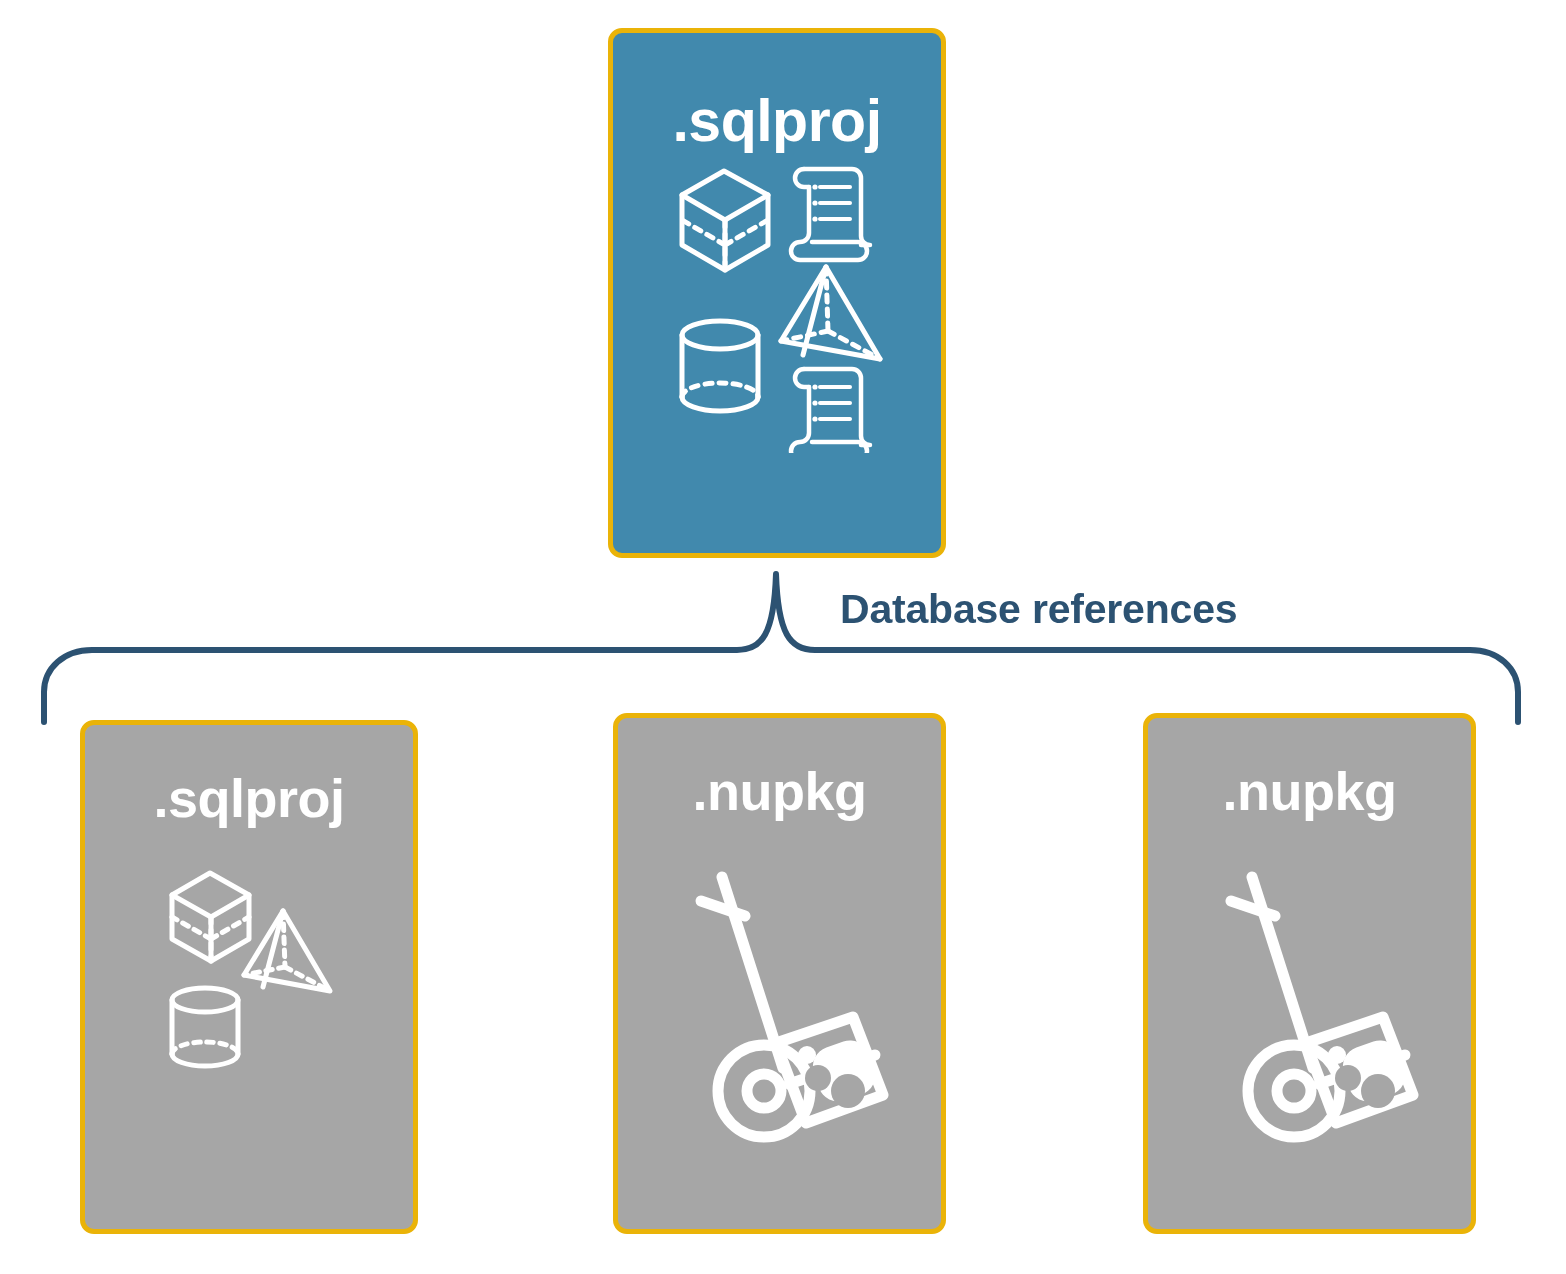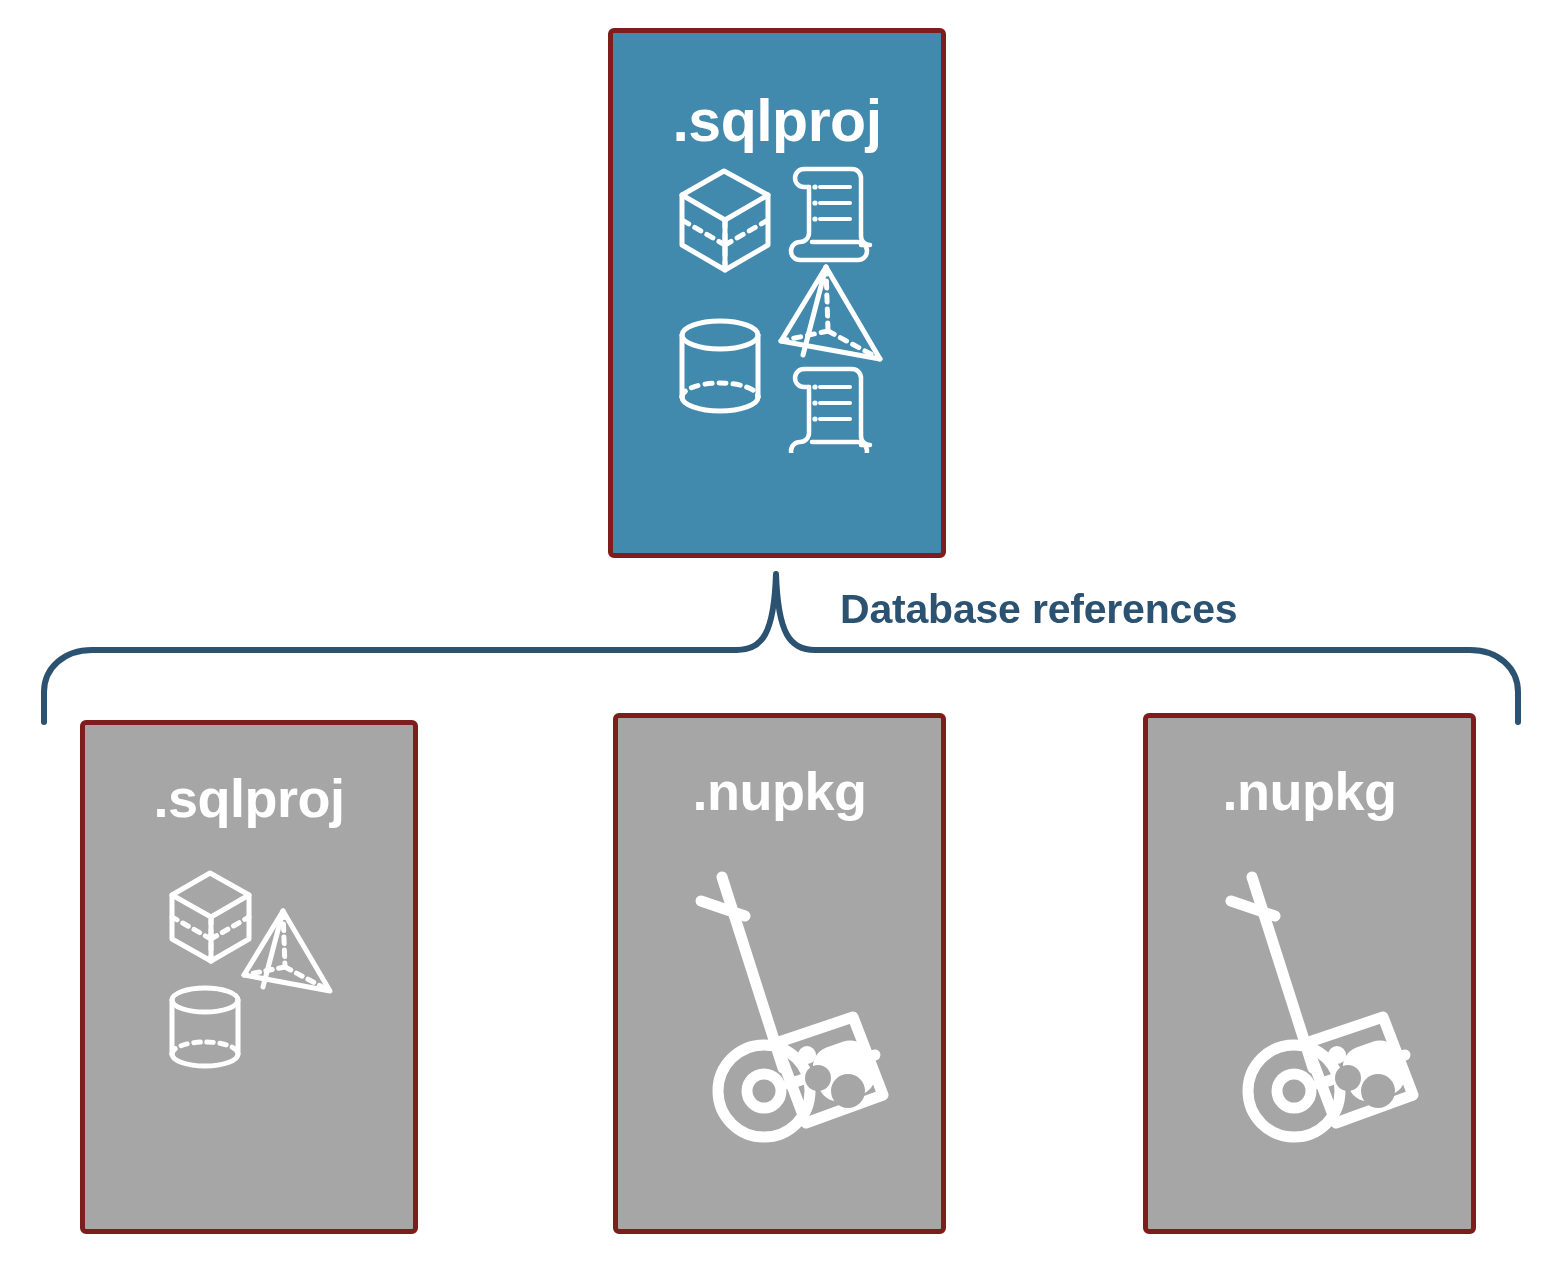--- a/index.html
+++ b/index.html
@@ -16,22 +16,22 @@
   }
   #stage {
     position: absolute;
     left: 0; top: 0;
     width: 1566px;
     height: 1274px;
   }
   .node {
     position: absolute;
     box-sizing: border-box;
-    border: 5px solid #7f1d1d;
-    border-radius: 6px;
+    border: 5px solid #eab308;
+    border-radius: 14px;
   }
   .node-title {
     position: absolute;
     left: 0;
     width: 100%;
     text-align: center;
     color: #ffffff;
     font-weight: bold;
     letter-spacing: -0.5px;
     user-select: none;

